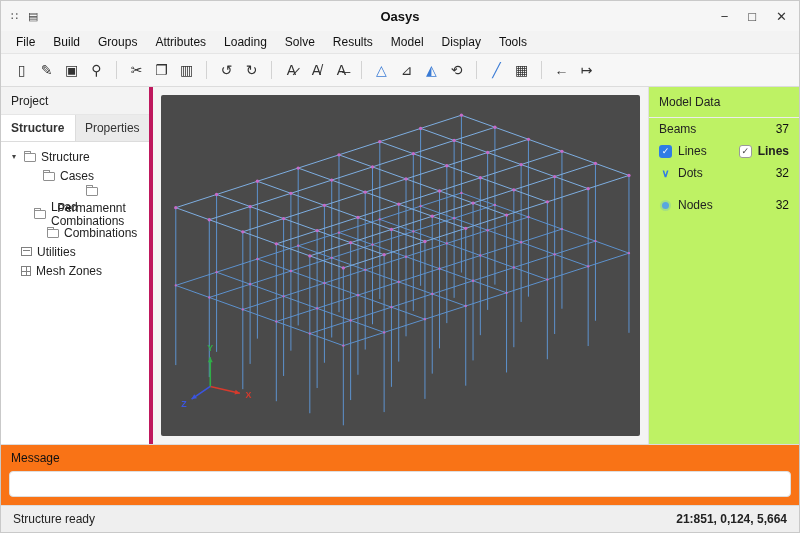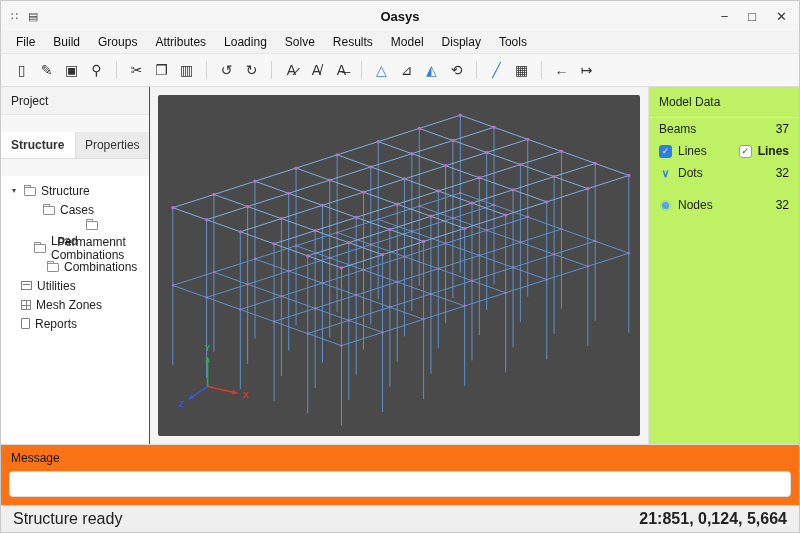--- a/index.html
+++ b/index.html
@@ -18,21 +18,21 @@
   .menu-item:first-child{font-weight:normal;}
 
   
   .toolbar{height:32px;flex:0 0 32px;display:flex;align-items:center;padding:0 8px;background:#f7f7f7;border-top:1px solid #e5e5e5;border-bottom:1px solid #dcdcdc;}
   .tb-btn{width:25px;height:24px;display:flex;align-items:center;justify-content:center;background:transparent;border:none;border-radius:4px;font-size:14px;color:#333;font-family:inherit;padding:0;}
   .tb-btn.blue{color:#3a7bd5;}
   .tb-sep{width:1px;height:18px;background:#d3d3d3;margin:0 7px;}
 
   
   .main{flex:1;display:flex;min-height:0;}
-  .left-panel{width:148px;flex:0 0 148px;display:flex;flex-direction:column;background:#f7f7f7;border-right:1px solid #be185d;gap:17px;}
+  .left-panel{width:148px;flex:0 0 148px;display:flex;flex-direction:column;background:#f7f7f7;border-right:4px solid #be185d;}
   .panel-header{padding:7px 10px 6px;font-size:12px;color:#222;border-bottom:1px solid #e6e6e6;background:#f3f3f3;}
   .tabs{display:flex;background:#ebebeb;border-bottom:1px solid #dcdcdc;}
   .tab{flex:1;text-align:center;padding:6px 0;font-size:12px;color:#333;}
   .tab.active{background:#fff;font-weight:bold;border-right:1px solid #dcdcdc;}
   .tree{flex:1;background:#fff;padding:5px 0;}
   .tree-row{display:flex;align-items:center;height:19px;font-size:12px;color:#222;gap:5px;}
   .caret{font-size:8px;color:#444;width:10px;text-align:center;flex:0 0 10px;}
   .ticon{flex:0 0 auto;position:relative;display:inline-block;box-sizing:border-box;}
   .icon-folder{width:12px;height:9px;border:1px solid #8f8f8f;border-radius:1px;margin-top:2px;}
   .icon-folder::before{content:"";position:absolute;top:-3px;left:-1px;width:5px;height:2px;border:1px solid #8f8f8f;border-bottom:none;border-radius:1px 1px 0 0;}
@@ -57,21 +57,21 @@
   .chev{color:#2f7ce6;font-weight:bold;font-size:11px;width:13px;text-align:center;flex:0 0 13px;}
   .node-dot{width:7px;height:7px;border-radius:50%;background:#58a6e0;box-shadow:0 0 0 2px rgba(88,166,224,0.25);margin:0 3px;flex:0 0 7px;}
   .md-row.nodes{margin-top:10px;}
 
   
   .message{flex:0 0 auto;border-top:1px solid #dcdcdc;background:#f97316;}
   .message-header{padding:6px 10px;font-size:12px;color:#111;}
   .message-input{height:24px;background:#fff;border:1px solid #dedede;border-radius:4px;margin:0 8px 8px;}
 
   
-  .statusbar{height:26px;flex:0 0 26px;border-top:1px solid #dcdcdc;background:#efefef;display:flex;align-items:center;padding:0 12px;font-size:16px;color:#222;}
+  .statusbar{height:26px;flex:0 0 26px;border-top:1px solid #dcdcdc;background:#efefef;display:flex;align-items:center;padding:0 12px;font-size:12px;color:#222;}
   .status-right{margin-left:auto;font-weight:bold;}
 </style>
 </head>
 <body>
 
 <div class="window">
 
   <div class="titlebar">
     <div class="app-icons">
       <span>∷</span>
@@ -157,24 +157,20 @@
             <span class="ticon icon-folder"></span>
             <span>Combinations</span>
           </div>
           <div class="tree-row" style="padding-left: 20px;">
             <span class="ticon icon-box"></span>
             <span>Utilities</span>
           </div>
           <div class="tree-row" style="padding-left: 20px;">
             <span class="ticon icon-mesh"></span>
             <span>Mesh Zones</span>
-          </div>
-          <div class="tree-row" style="padding-left: 20px;">
-            <span class="ticon icon-page"></span>
-            <span>Reports</span>
           </div>
         </div>
     </div>
 
     <div class="center">
       <div class="canvas">
         <svg id="scene" viewBox="0 0 486 351" preserveAspectRatio="none">
             <line x1="15" y1="116" x2="15" y2="278" stroke="#5d93d1" stroke-width="1"></line>
             <line x1="49" y1="128.4" x2="49" y2="290.4" stroke="#5d93d1" stroke-width="1"></line>
             <line x1="83" y1="140.8" x2="83" y2="302.8" stroke="#5d93d1" stroke-width="1"></line>

